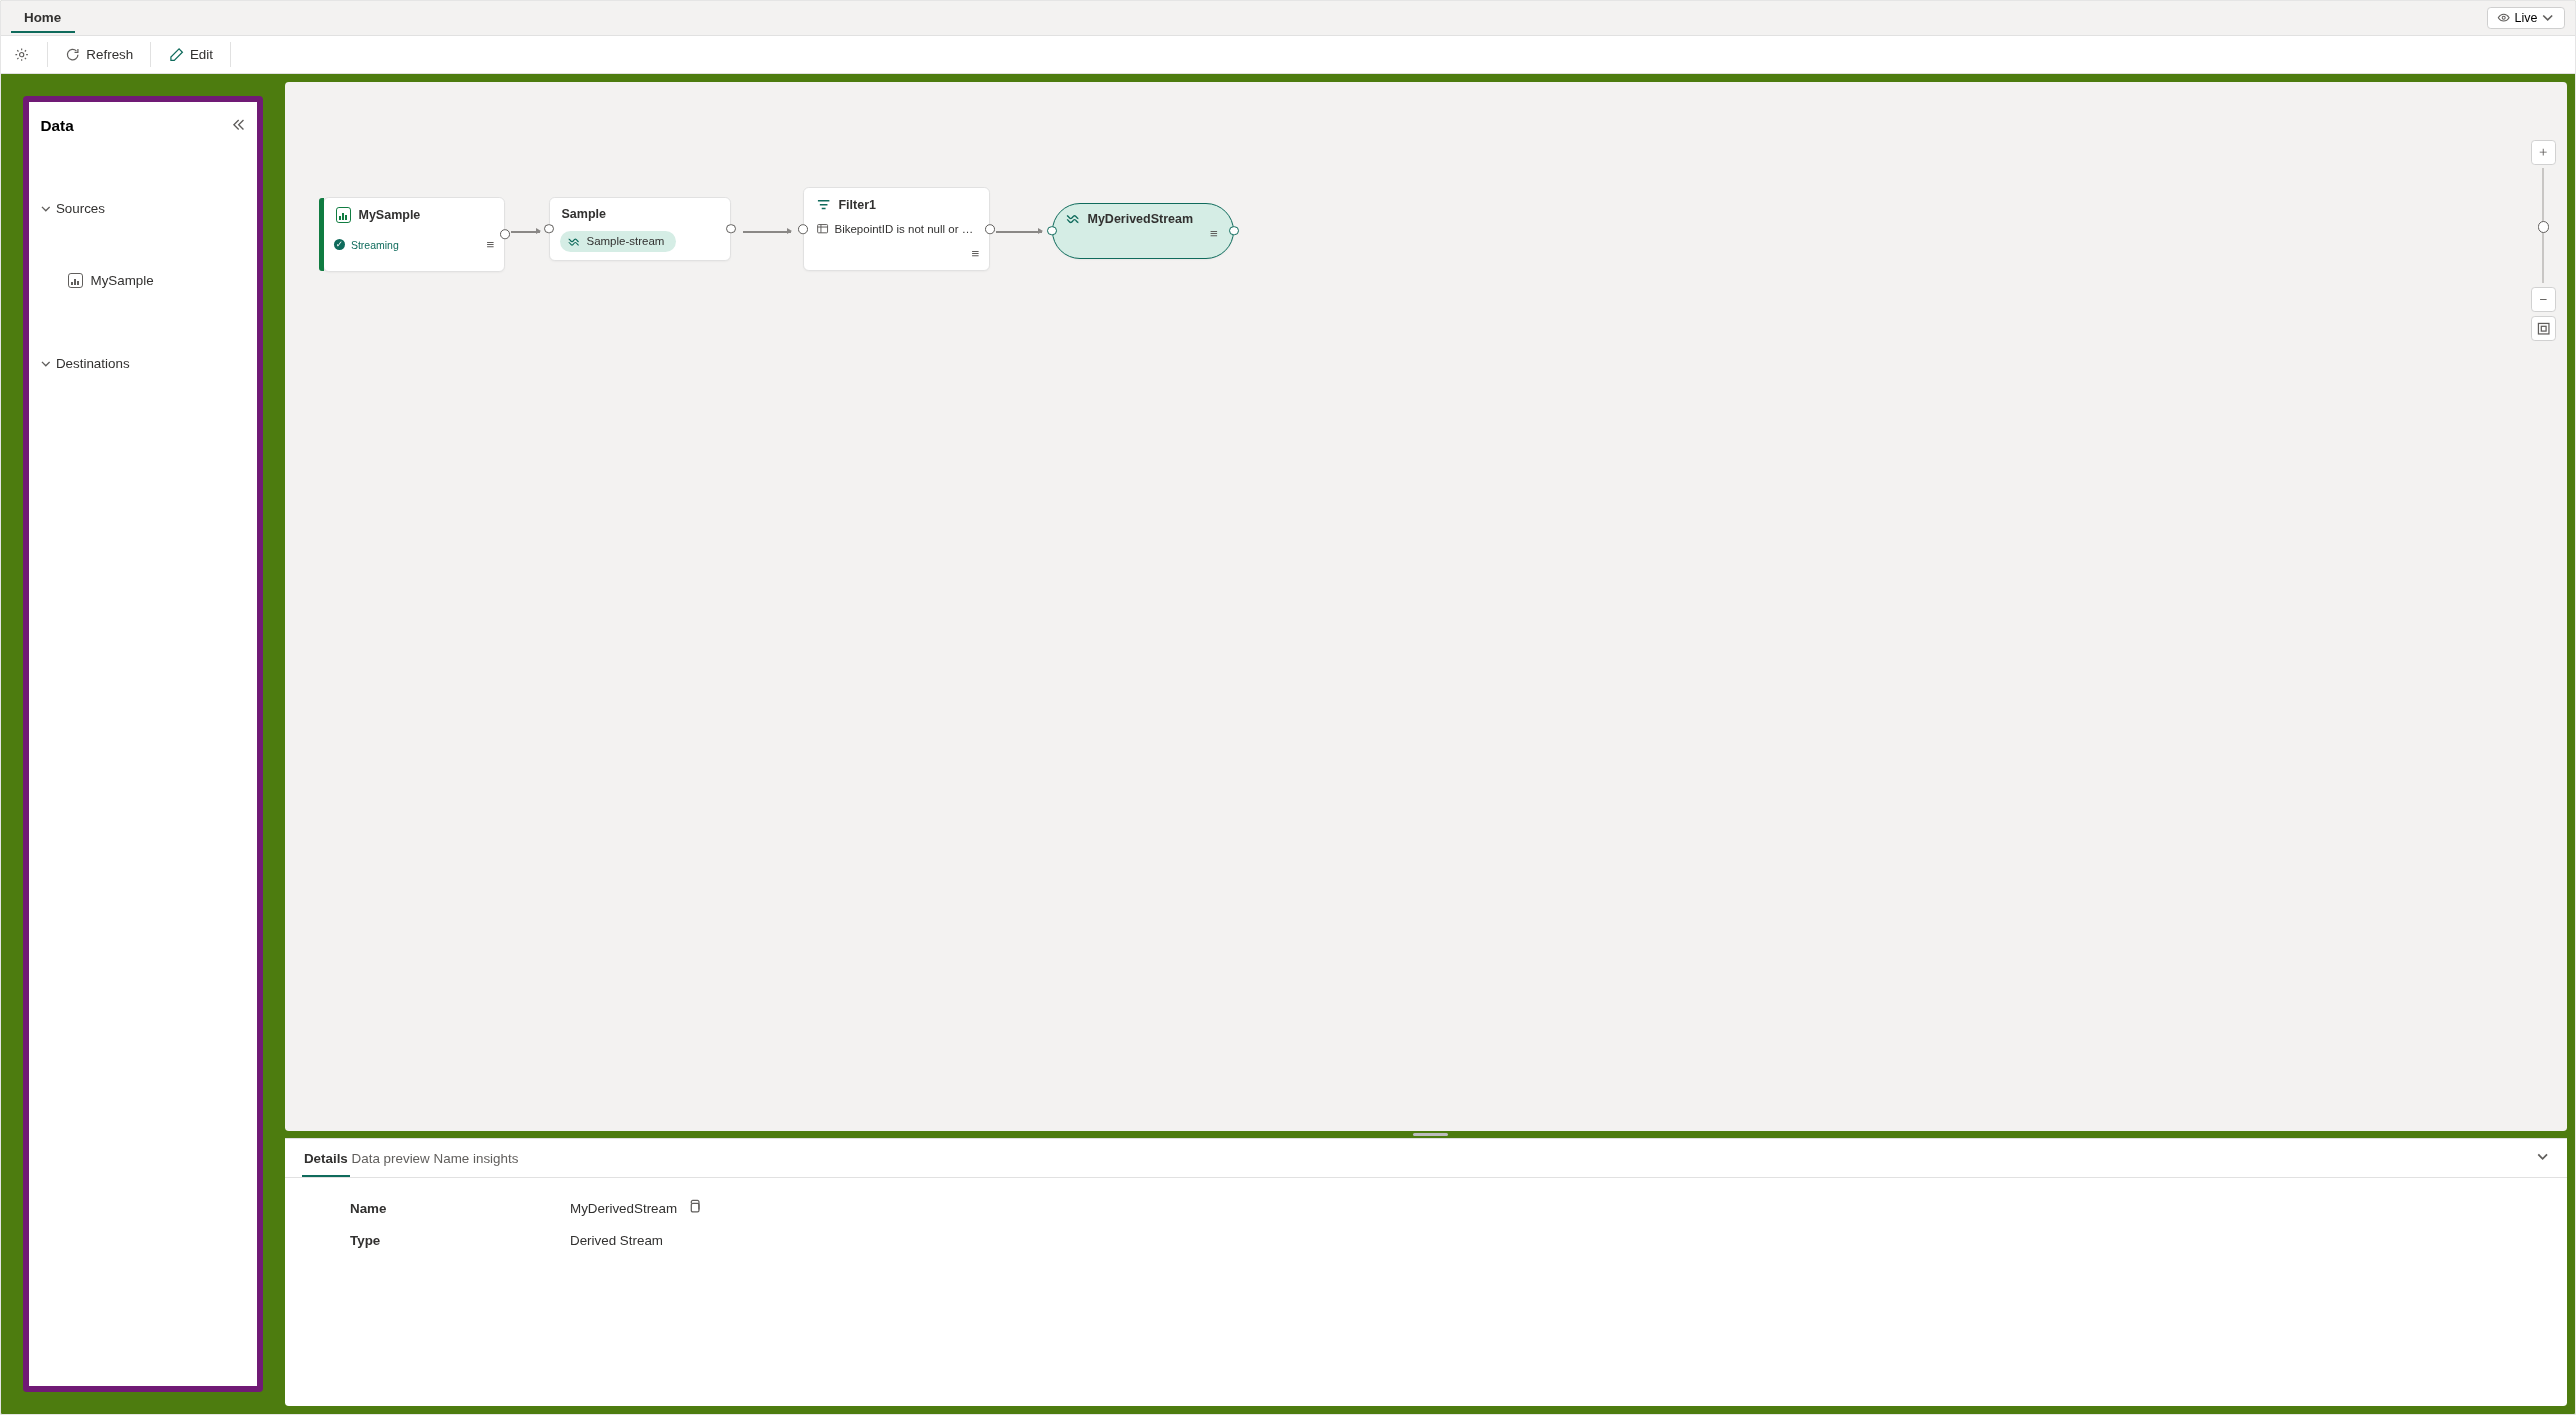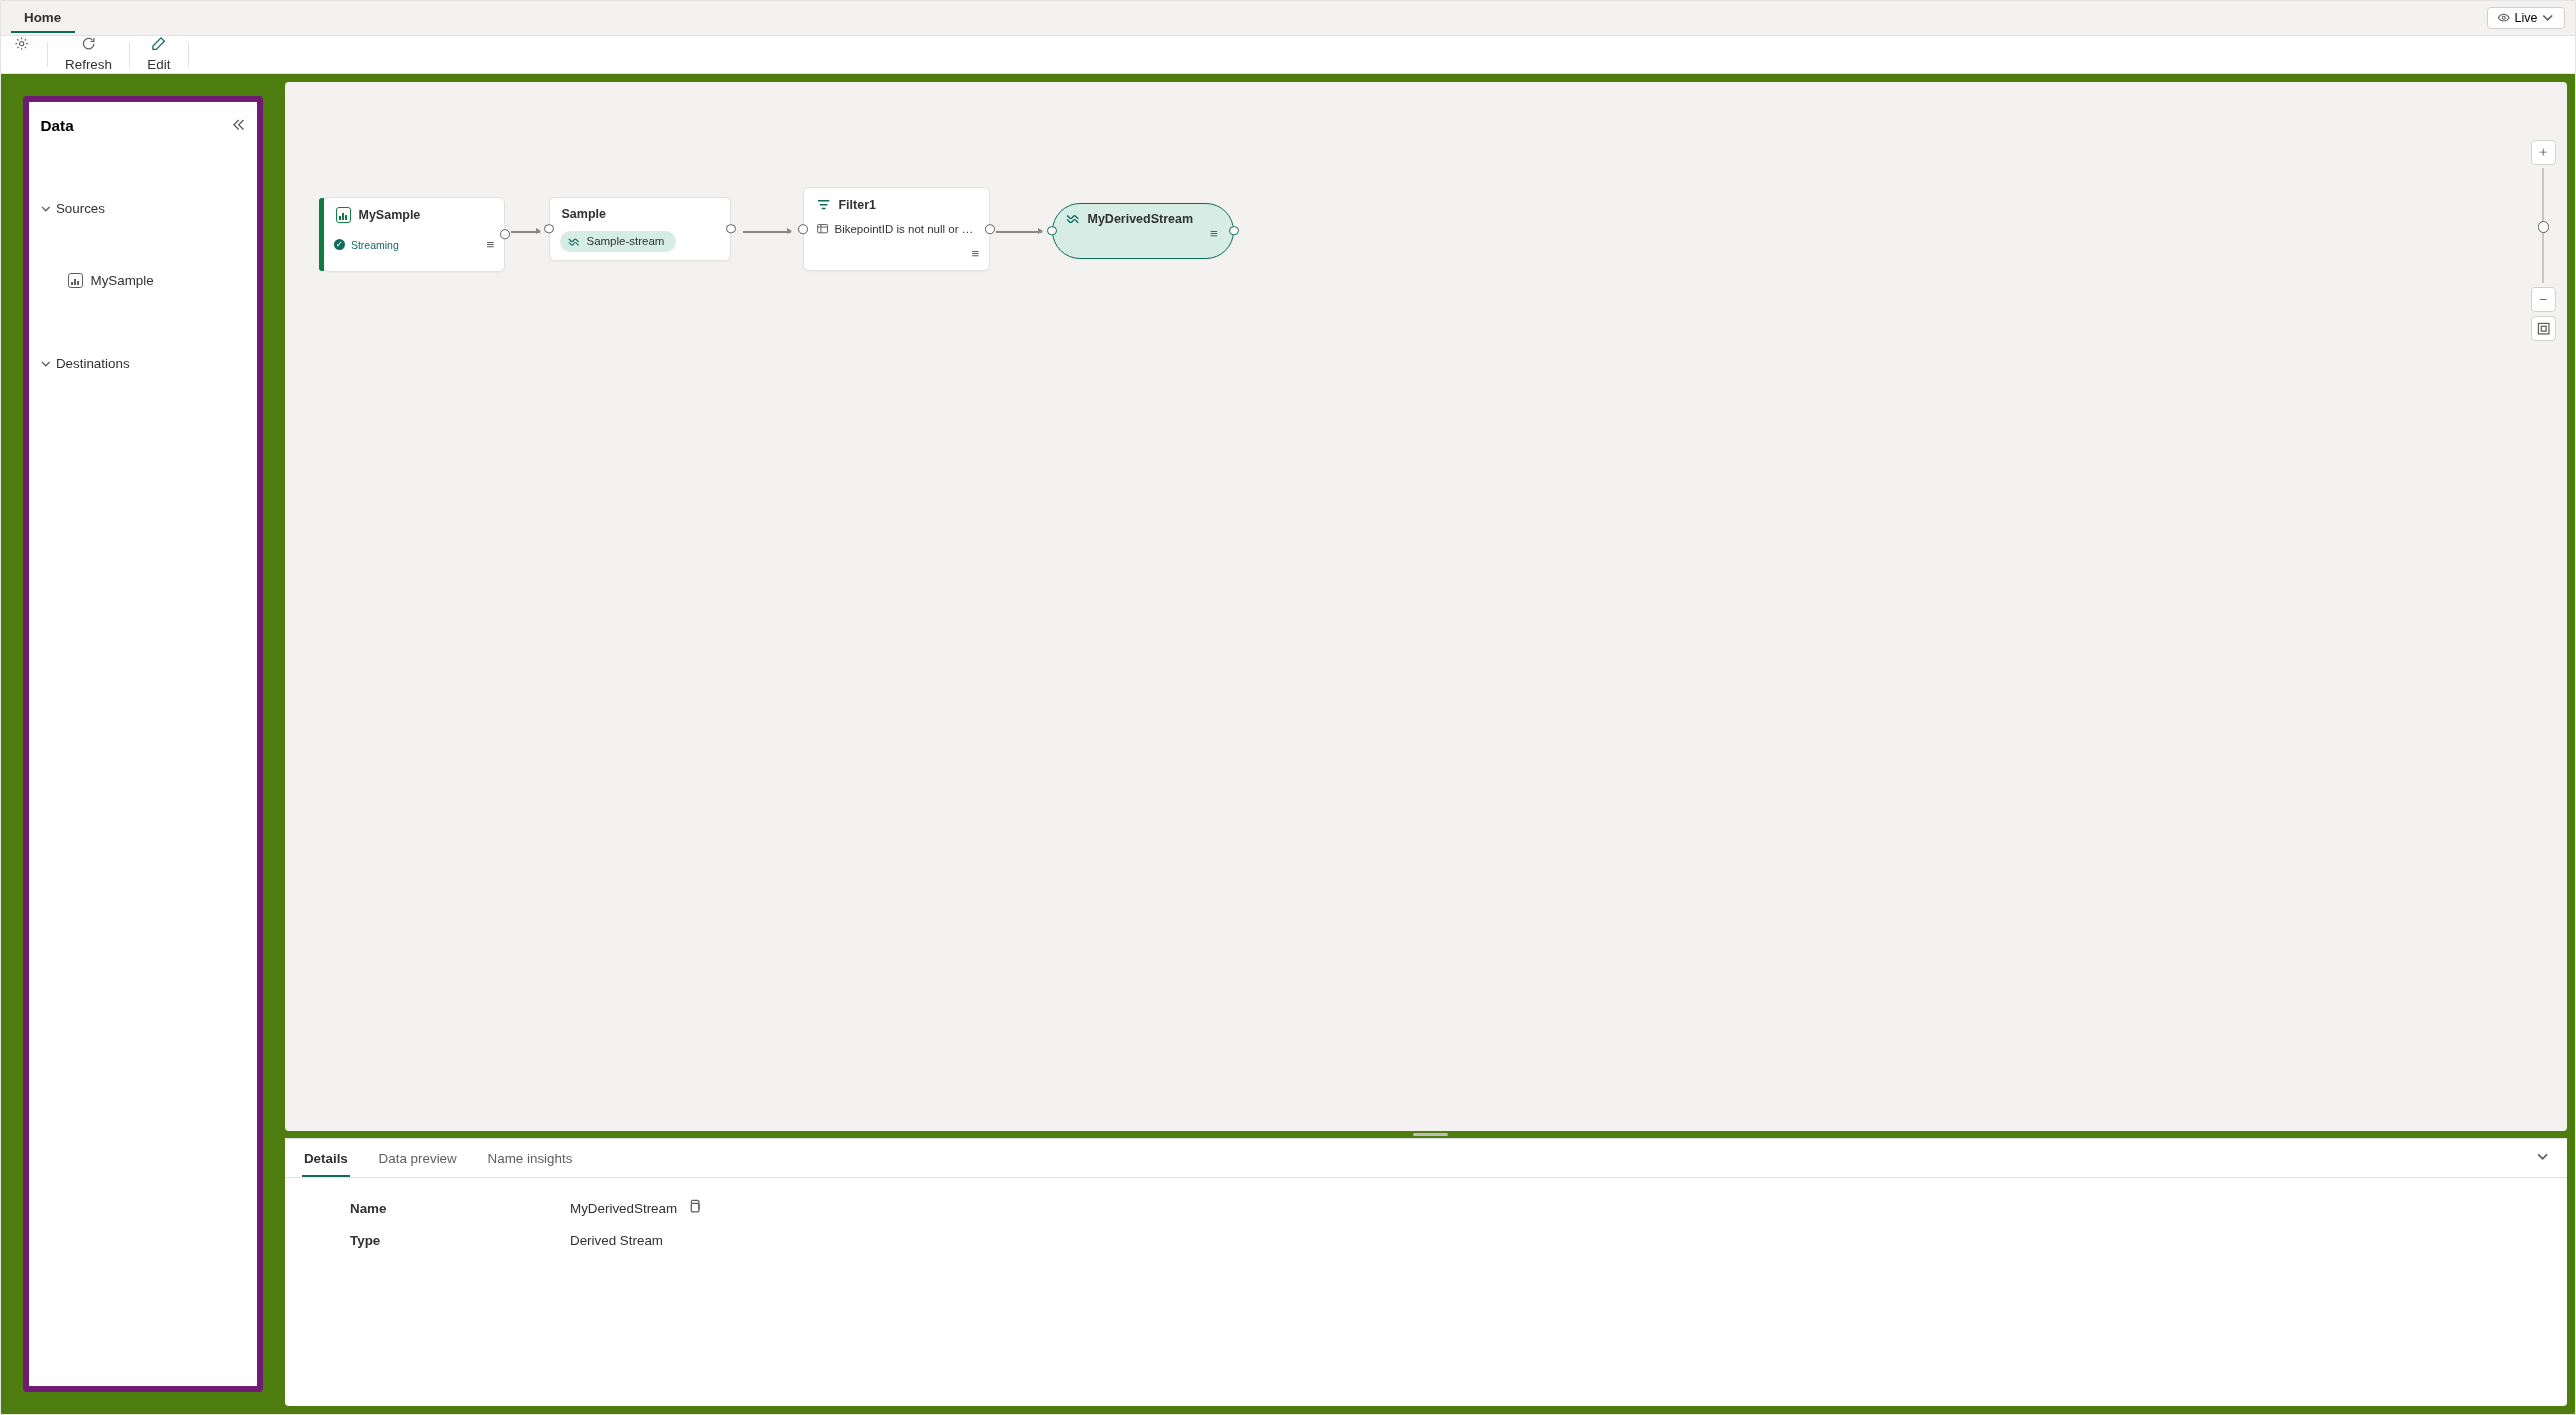--- a/index.html
+++ b/index.html
@@ -59,21 +59,20 @@
   }
   .toolbar .btn {
     display: flex;
     align-items: center;
     gap: 6px;
     padding: 0 13.4px;
     font-size: 13.4px;
     color: #323130;
     cursor: pointer;
     user-select: none;
-    flex-direction: column;
   }
   .toolbar .divider {
     width: 1px;
     background: #e1e1e1;
     margin: 5.8px 3.8px;
   }
   .toolbar svg { width: 15.3px; height: 15.3px; }
 
   
   .body {
@@ -296,21 +295,21 @@
     display: flex;
     flex-direction: column;
   }
   .details-tabbar {
     display: flex;
     align-items: center;
     justify-content: space-between;
     padding: 0 17px;
     border-bottom: 1px solid #e1e1e1;
   }
-  .dtabs { display: flex; gap: 27px; }
+  .dtabs { display: flex; }
   .dtab {
     padding: 11.5px 1.9px 9.6px;
     font-size: 13.4px;
     color: #605e5c;
     border-bottom: 2.9px solid transparent;
     cursor: pointer;
   }
   .dtab.active { color: #323130; font-weight: 600; border-bottom-color: #0f6b5c; }
 
   .details-body {

